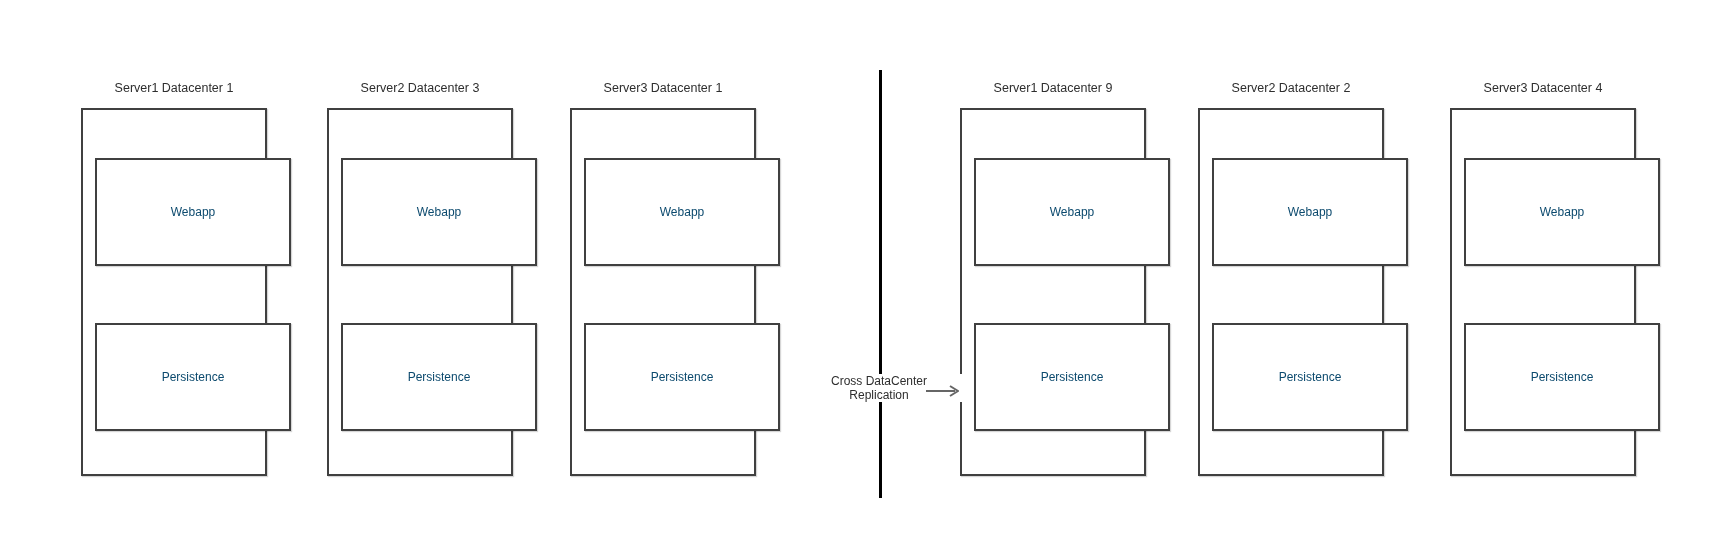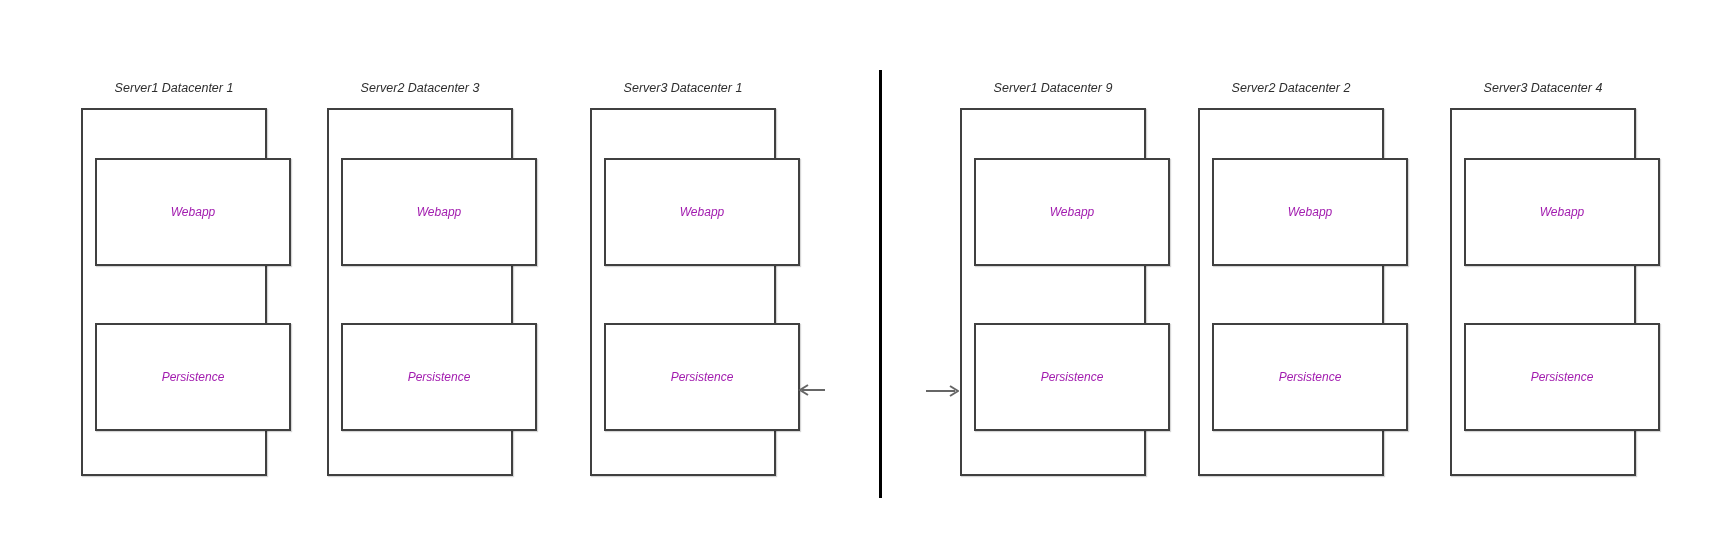--- a/index.html
+++ b/index.html
@@ -12,21 +12,20 @@
     width: 1709px;
     height: 534px;
     background: #ffffff;
     font-family: "Liberation Sans", sans-serif;
     overflow: hidden;
   }
   .server {
     position: absolute;
     top: 80px;
     width: 186px;
-    font-style: italic;
   }
   .server-title {
     height: 16px;
     line-height: 16px;
     margin-bottom: 12px;
     text-align: center;
     font-size: 12.5px;
     color: #2e2e2e;
     white-space: nowrap;
   }
@@ -41,21 +40,21 @@
     position: absolute;
     left: 12px;
     width: 192px;
     height: 104px;
     border: 2px solid #404040;
     background: #ffffff;
     display: flex;
     align-items: center;
     justify-content: center;
     font-size: 12px;
-    color: #a21caf;
+    color: #0c4a6e;
     box-shadow: 1px 1px 1px rgba(0,0,0,0.16);
   }
   .component.webapp { top: 48px; }
   .component.persistence { top: 213px; justify-content: center; }
   .divider {
     position: absolute;
     left: 879px;
     top: 70px;
     width: 3px;
     height: 428px;
@@ -106,41 +105,45 @@
       <div class="server-box">
         <div class="component webapp">
           <span>Webapp</span>
         </div>
         <div class="component persistence">
           <span>Persistence</span>
         </div>
       </div>
     </div>
 
-    <div class="server" style="left:590px">
+    <div class="server" style="left:570px">
       <div class="server-title">Server3 Datacenter 1</div>
       <div class="server-box">
         <div class="component webapp">
           <span>Webapp</span>
         </div>
         <div class="component persistence">
           <span>Persistence</span>
         </div>
       </div>
     </div>
 
   </div>
 
   <div class="divider"></div>
 
   <svg class="arrow arrow-left" width="28" height="14" viewBox="0 0 28 14">
     <path d="M27 7 H4" stroke="#666666" stroke-width="2" fill="none"></path>
     <path d="M10 2 L2 7 L10 12" stroke="#666666" stroke-width="2" fill="none"></path>
   </svg>
 
+  <div class="replication-label">
+    <span>Cross DataCenter</span>
+    <span>Replication</span>
+  </div>
 
   <svg class="arrow arrow-right" width="34" height="14" viewBox="0 0 34 14">
     <path d="M1 7 H30" stroke="#666666" stroke-width="2" fill="none"></path>
     <path d="M25 2 L33 7 L25 12" stroke="#666666" stroke-width="2" fill="none"></path>
   </svg>
 
   <div>
 
     <div class="server" style="left:960px">
       <div class="server-title">Server1 Datacenter 9</div>

